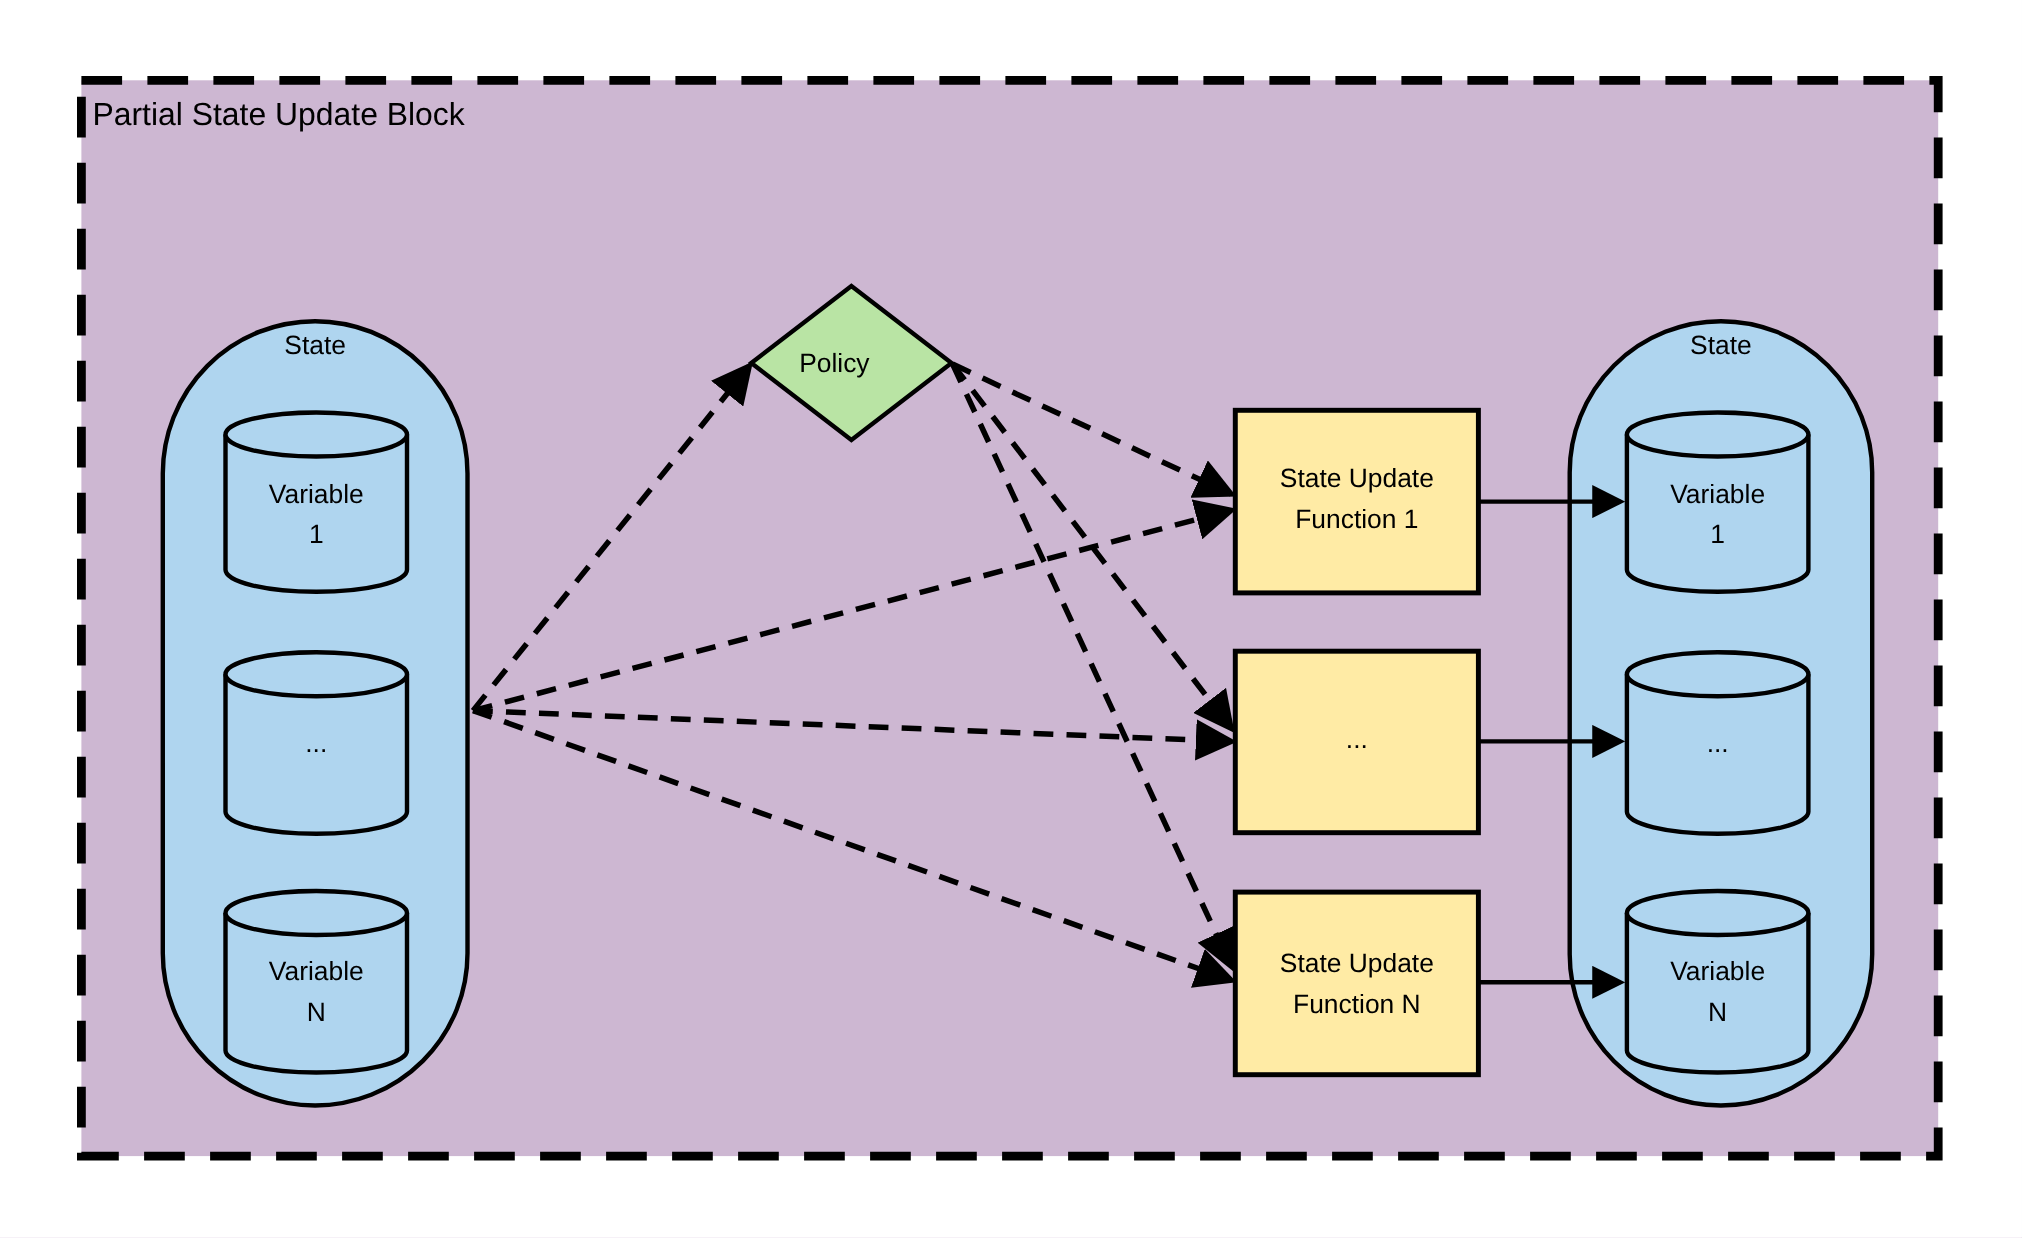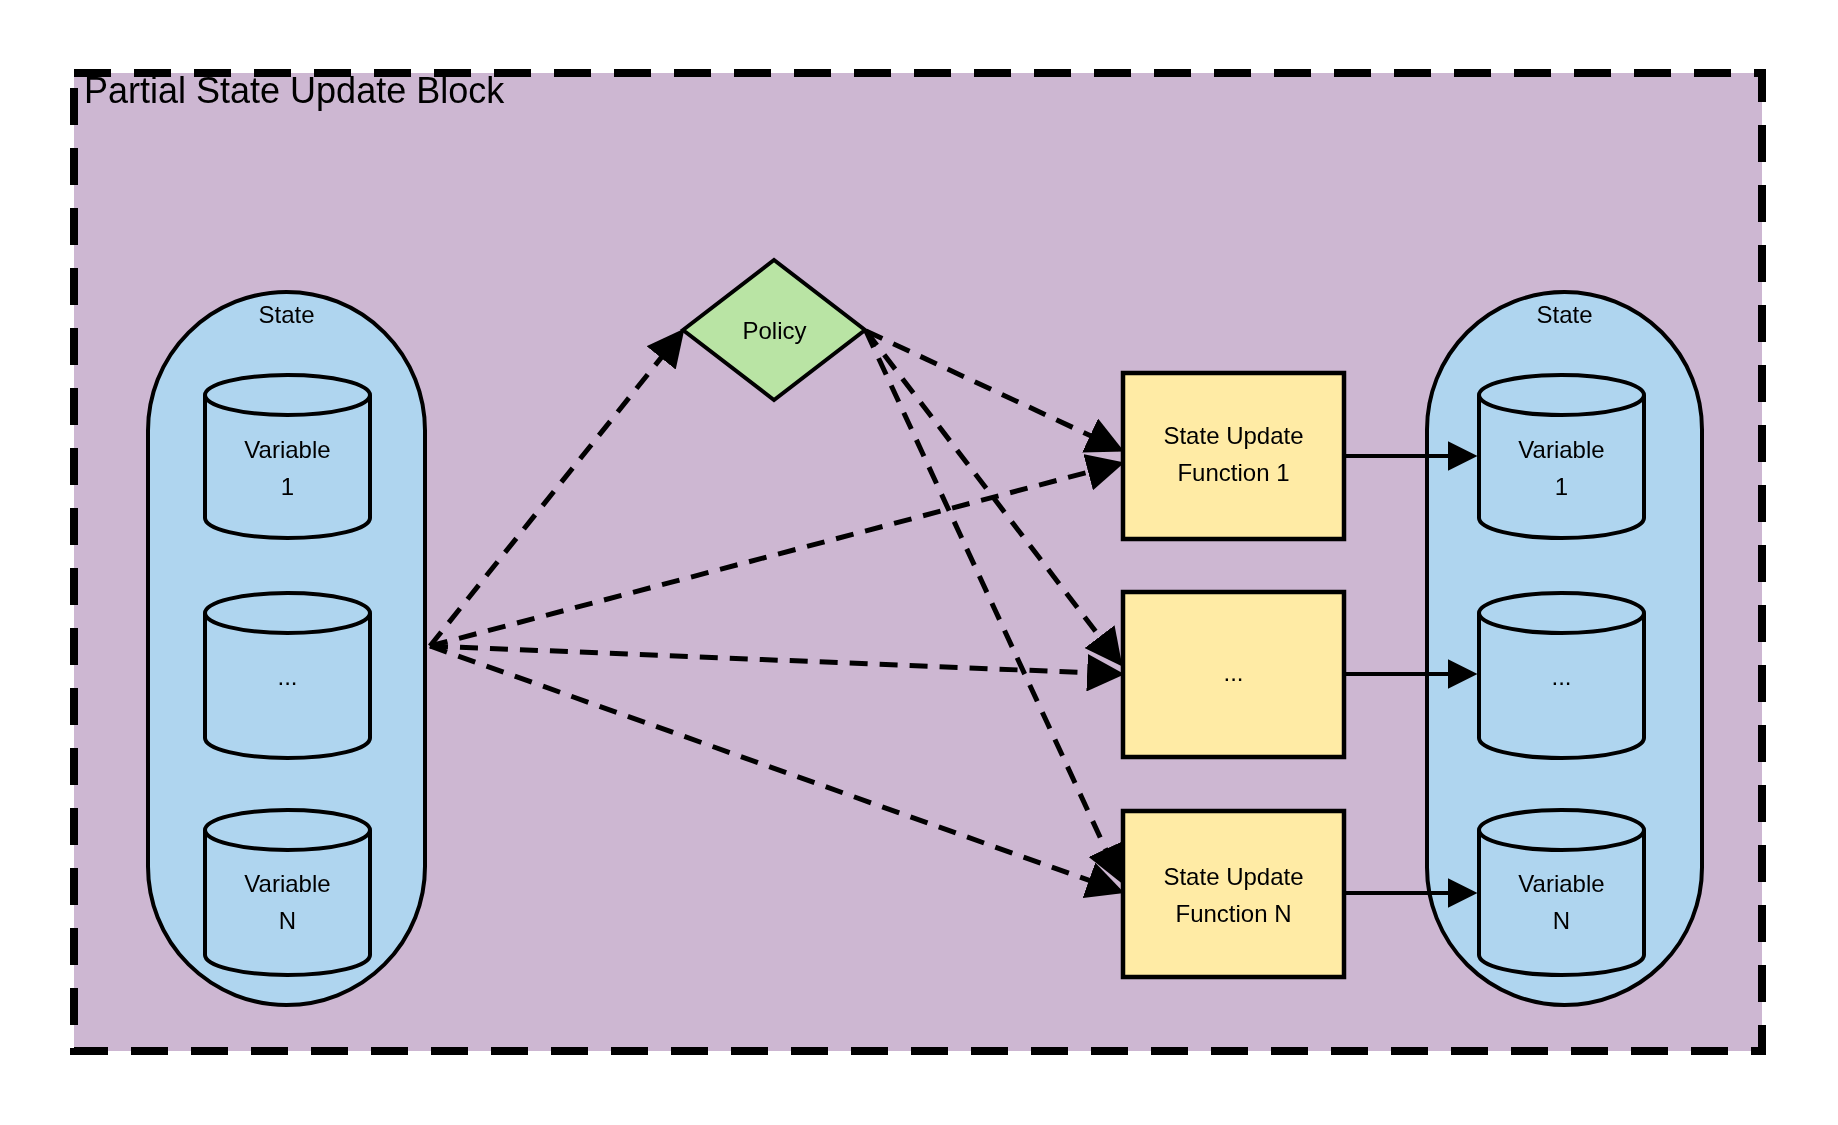--- a/index.html
+++ b/index.html
@@ -18,23 +18,23 @@
   .fn{fill:var(--function-bg,#ffeba5);stroke:var(--line,#000);stroke-width:4.5;}
   .dash{fill:none;stroke:var(--line,#000);stroke-width:5;stroke-dasharray:18 12;}
   .solid{fill:none;stroke:var(--line,#000);stroke-width:4;}
   .lbl{
     position:absolute;
     color:var(--text,#000);
     font-size:24px;line-height:37px;
     text-align:center;white-space:pre-line;
   }
   .title{
-    position:absolute;left:84px;top:72px;
+    position:absolute;left:84px;top:87px;
     color:var(--text,#000);
-    font-size:36px;line-height:37px;white-space:nowrap;
+    font-size:29px;line-height:37px;white-space:nowrap;
   }
 </style>
 </head>
 <body>
 
 <div class="canvas">
 
   <svg width="1838" height="1125" viewBox="0 0 1838 1125">
     <defs>
       <marker id="ah" viewBox="0 0 10 10" refX="8.5" refY="5" markerWidth="7.5" markerHeight="7.5" orient="auto-start-reverse" markerUnits="strokeWidth">
@@ -96,21 +96,21 @@
 
   <div class="title">Partial State Update Block</div>
 
   <div class="lbl" style="left:148px;top:296px;width:277px;">State</div>
   <div class="lbl" style="left:205px;top:431px;width:165px;">Variable
 1</div>
   <div class="lbl" style="left:205px;top:658px;width:165px;">...</div>
   <div class="lbl" style="left:205px;top:865px;width:165px;">Variable
 N</div>
 
-  <div class="lbl" style="left:683px;top:312px;width:183px;">Policy</div>
+  <div class="lbl" style="left:667px;top:312px;width:183px;">Policy</div>
 
   <div class="lbl" style="left:1123px;top:417px;width:221px;">State Update
 Function 1</div>
   <div class="lbl" style="left:1123px;top:654px;width:221px;">...</div>
   <div class="lbl" style="left:1123px;top:858px;width:221px;">State Update
 Function N</div>
 
   <div class="lbl" style="left:1427px;top:296px;width:275px;">State</div>
   <div class="lbl" style="left:1479px;top:431px;width:165px;">Variable
 1</div>

